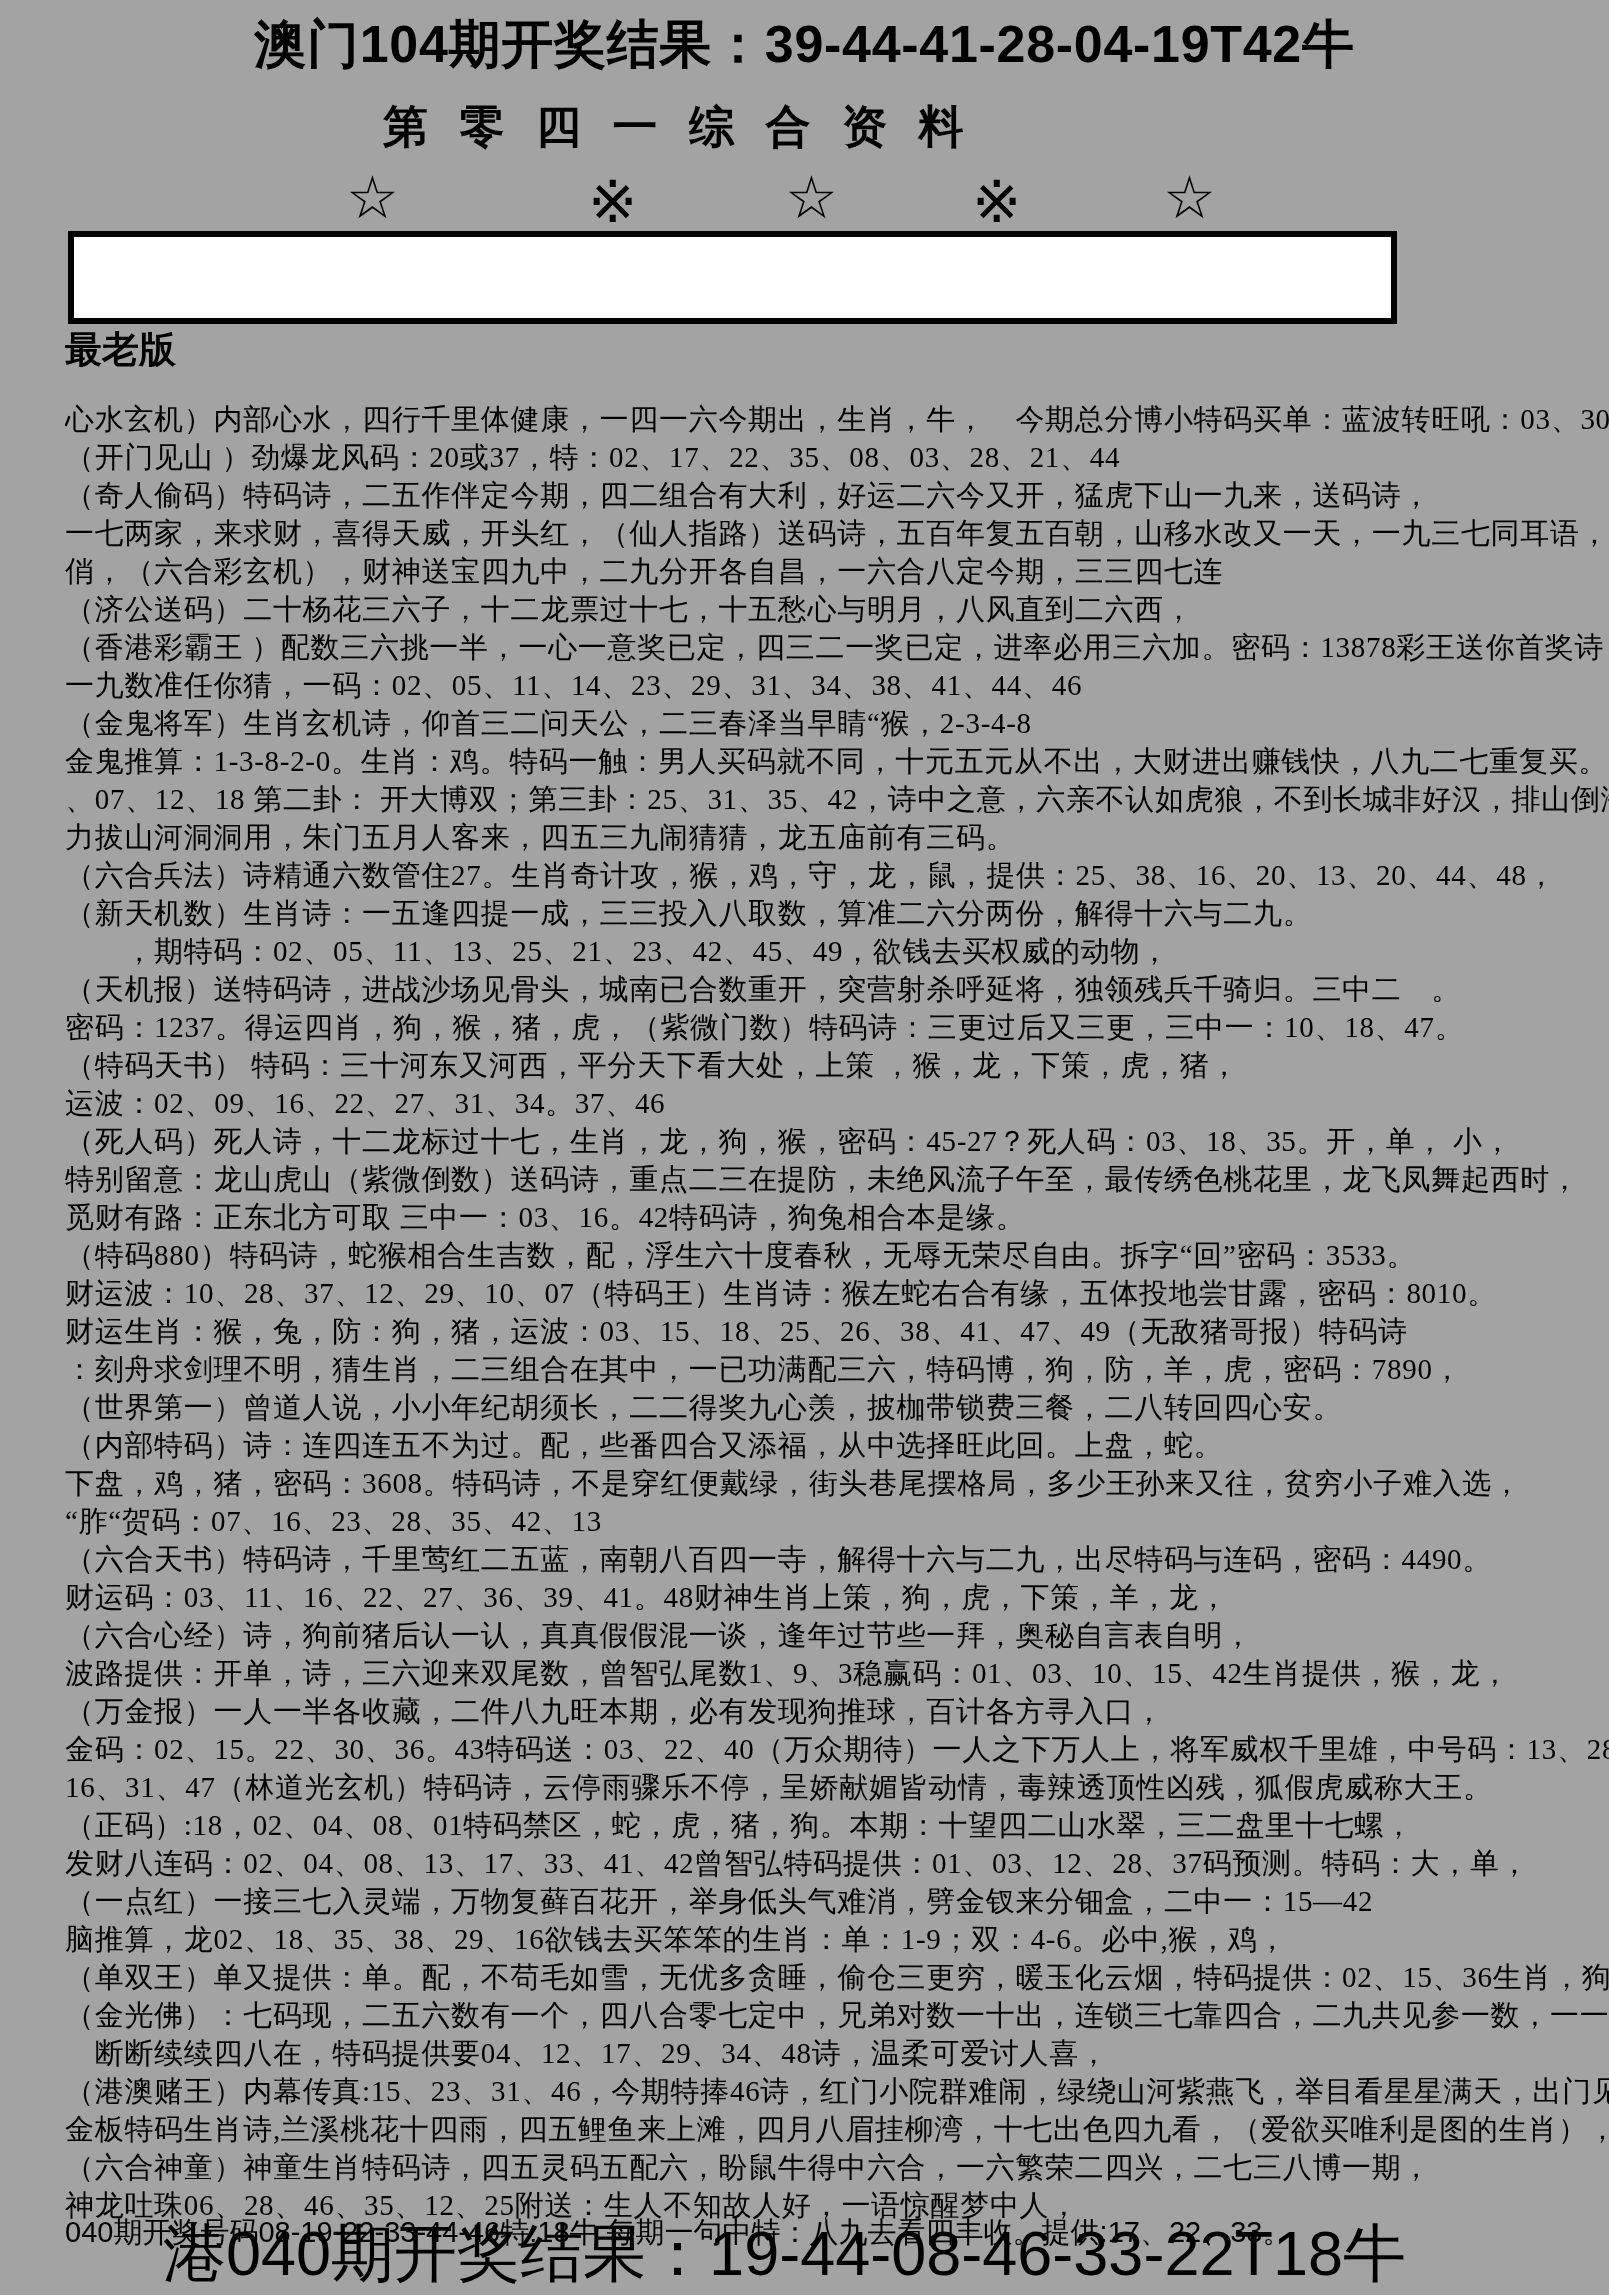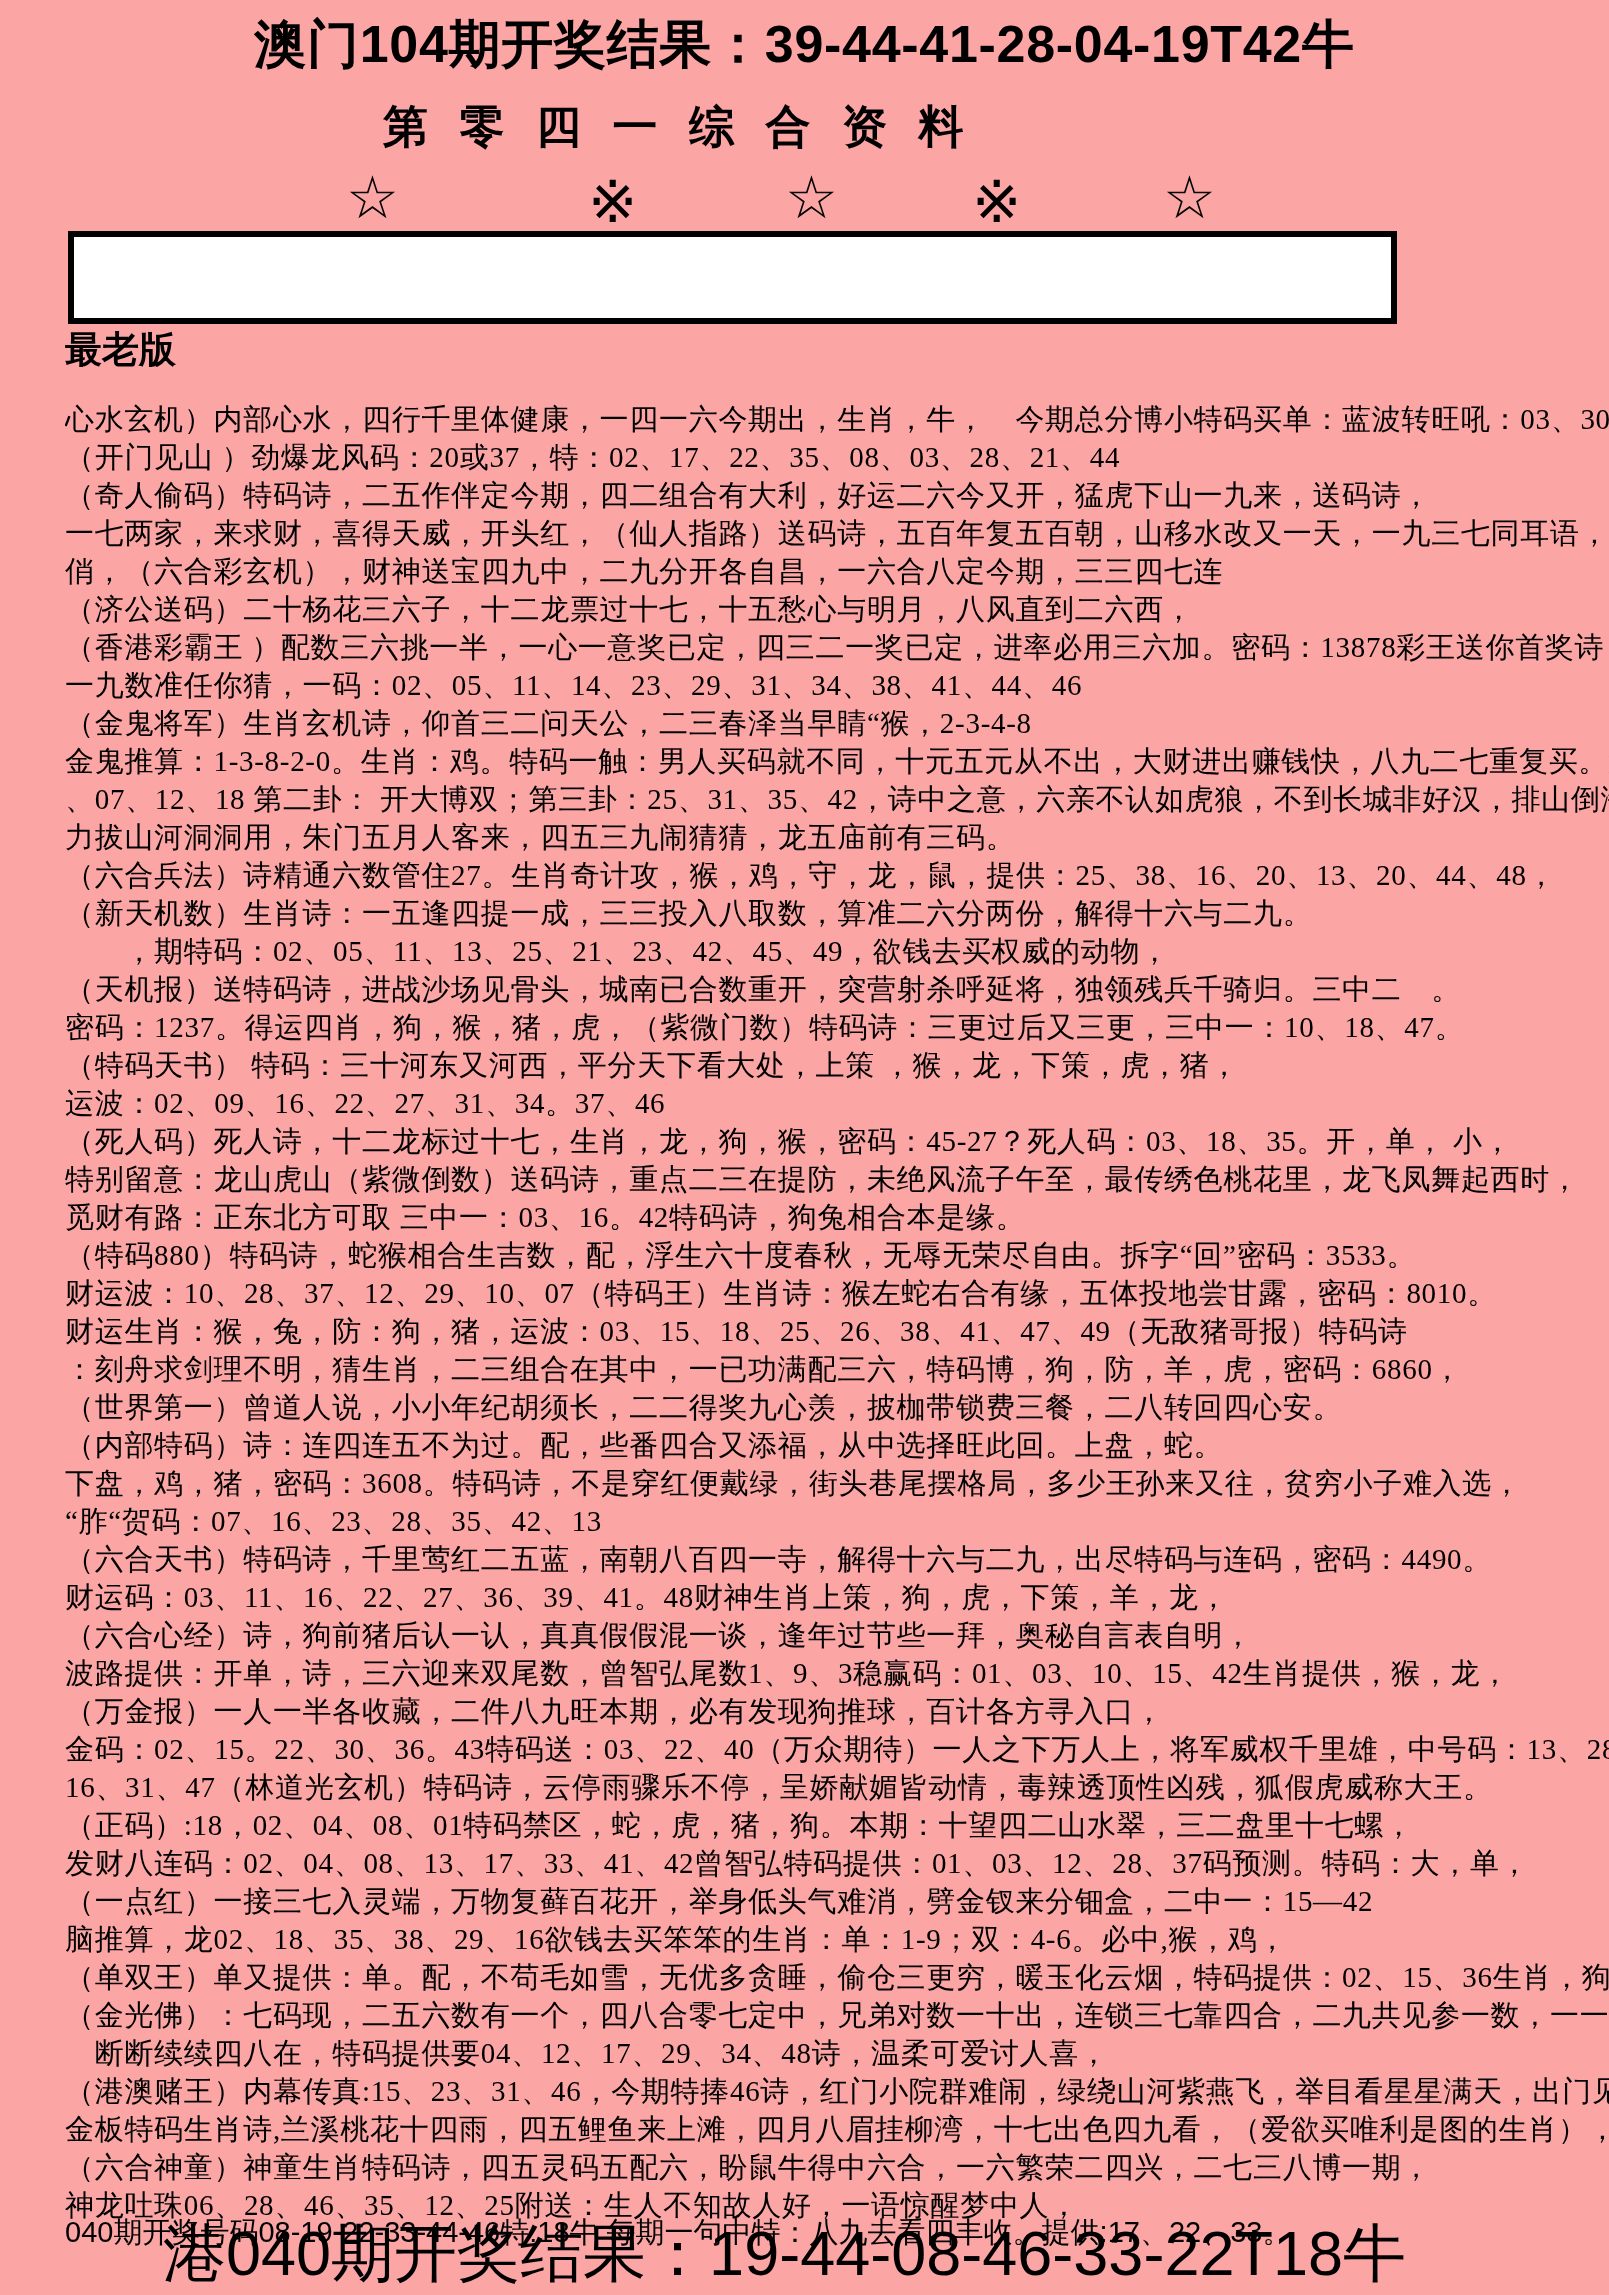--- a/index.html
+++ b/index.html
@@ -1,19 +1,19 @@
 <!DOCTYPE html>
 <html style="font-size:11px"><head>
 <meta charset="utf-8">
 <style>
   html,body{margin:0;padding:0;background:#fff;}
   .page{
     position:relative;
     width:1609px;height:2295px;
-    background:#fca5a5;
+    background:#a3a3a3;
     color:#000;
     overflow:hidden;
   }
   .top-title{
     position:absolute;top:15px;left:50%;transform:translateX(-50%);
     font-family:"Liberation Sans","DejaVu Sans",sans-serif;
     font-weight:bold;font-size:52px;line-height:1.15;
     letter-spacing:0.7px;white-space:nowrap;
   }
   .section-title{
@@ -102,21 +102,21 @@
       <div class="body-line">（天机报）送特码诗，进战沙场见骨头，城南已合数重开，突营射杀呼延将，独领残兵千骑归。三中二　。</div>
       <div class="body-line">密码：1237。得运四肖，狗，猴，猪，虎，（紫微门数）特码诗：三更过后又三更，三中一：10、18、47。</div>
       <div class="body-line">（特码天书） 特码：三十河东又河西，平分天下看大处，上策 ，猴，龙，下策，虎，猪，</div>
       <div class="body-line">运波：02、09、16、22、27、31、34。37、46</div>
       <div class="body-line">（死人码）死人诗，十二龙标过十七，生肖，龙，狗，猴，密码：45-27？死人码：03、18、35。开，单， 小，</div>
       <div class="body-line">特别留意：龙山虎山（紫微倒数）送码诗，重点二三在提防，未绝风流子午至，最传绣色桃花里，龙飞凤舞起西时，</div>
       <div class="body-line">觅财有路：正东北方可取 三中一：03、16。42特码诗，狗兔相合本是缘。</div>
       <div class="body-line">（特码880）特码诗，蛇猴相合生吉数，配，浮生六十度春秋，无辱无荣尽自由。拆字“回”密码：3533。</div>
       <div class="body-line">财运波：10、28、37、12、29、10、07（特码王）生肖诗：猴左蛇右合有缘，五体投地尝甘露，密码：8010。</div>
       <div class="body-line">财运生肖：猴，兔，防：狗，猪，运波：03、15、18、25、26、38、41、47、49（无敌猪哥报）特码诗</div>
-      <div class="body-line">：刻舟求剑理不明，猜生肖，二三组合在其中，一已功满配三六，特码博，狗，防，羊，虎，密码：6860，</div>
+      <div class="body-line">：刻舟求剑理不明，猜生肖，二三组合在其中，一已功满配三六，特码博，狗，防，羊，虎，密码：7890，</div>
       <div class="body-line">（世界第一）曾道人说，小小年纪胡须长，二二得奖九心羡，披枷带锁费三餐，二八转回四心安。</div>
       <div class="body-line">（内部特码）诗：连四连五不为过。配，些番四合又添福，从中选择旺此回。上盘，蛇。</div>
       <div class="body-line">下盘，鸡，猪，密码：3608。特码诗，不是穿红便戴绿，街头巷尾摆格局，多少王孙来又往，贫穷小子难入选，</div>
       <div class="body-line">“胙“贺码：07、16、23、28、35、42、13</div>
       <div class="body-line">（六合天书）特码诗，千里莺红二五蓝，南朝八百四一寺，解得十六与二九，出尽特码与连码，密码：4490。</div>
       <div class="body-line">财运码：03、11、16、22、27、36、39、41。48财神生肖上策，狗，虎，下策，羊，龙，</div>
       <div class="body-line">（六合心经）诗，狗前猪后认一认，真真假假混一谈，逢年过节些一拜，奥秘自言表自明，</div>
       <div class="body-line">波路提供：开单，诗，三六迎来双尾数，曾智弘尾数1、9、3稳赢码：01、03、10、15、42生肖提供，猴，龙，</div>
       <div class="body-line">（万金报）一人一半各收藏，二件八九旺本期，必有发现狗推球，百计各方寻入口，</div>
       <div class="body-line">金码：02、15。22、30、36。43特码送：03、22、40（万众期待）一人之下万人上，将军威权千里雄，中号码：13、28、45</div>

